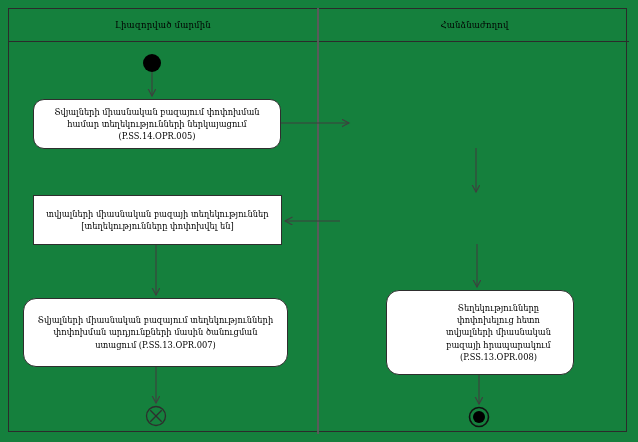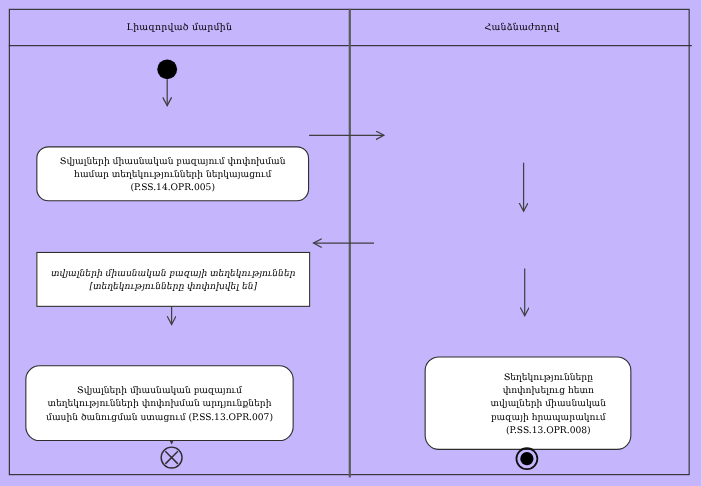--- a/index.html
+++ b/index.html
@@ -1,35 +1,35 @@
 <!DOCTYPE html>
 <html><head>
 <meta charset="utf-8">
 <style>
   html,body{margin:0;padding:0;background:#ffffff;}
   body{font-family:"DejaVu Serif","Liberation Serif",serif;color:#000;}
-  #canvas{position:relative;width:638px;height:442px;background:#c4b5fd;overflow:hidden;}
+  #canvas{position:relative;width:638px;height:442px;background:#15803d;overflow:hidden;}
 
   .frame{position:absolute;left:8px;top:8px;width:619px;height:424px;border:1.6px solid #2b2b2b;box-sizing:border-box;}
   .header-sep{position:absolute;left:8px;top:41px;width:621px;height:0;border-top:1.4px solid #2b2b2b;}
   .lane-divider{position:absolute;left:317px;top:8px;width:0;height:426px;border-left:2px solid #5a5a5a;}
 
   .lane-header{position:absolute;top:8px;height:33px;display:flex;align-items:center;justify-content:center;font-size:8.5px;letter-spacing:.2px;}
   .lane-header.left{left:9px;width:308px;}
   .lane-header.right{left:319px;width:311px;}
 
-  .node{position:absolute;box-sizing:border-box;border:1.2px solid #2e2e2e;background:#ffffff;display:flex;align-items:center;justify-content:flex-start;text-align:center;font-size:8.3px;line-height:1.45;padding:3px 10px;margin-top:34px;}
+  .node{position:absolute;box-sizing:border-box;border:1.2px solid #2e2e2e;background:#ffffff;display:flex;align-items:center;justify-content:flex-start;text-align:center;font-size:8.3px;line-height:1.45;padding:3px 10px;}
   .rounded{border-radius:11px;}
   .square{border-radius:0;}
 
   #node-a1{left:33px;top:99px;width:248px;height:50px;}
   #node-o1{left:352px;top:100px;width:249px;height:48px;}
   #node-a2{left:340px;top:195px;width:276px;height:49px;}
-  #node-o2{left:33px;top:195px;width:249px;height:50px;font-style:italic;}
-  #node-a3{left:23px;top:298px;width:244px;height:69px;border-radius:13px;}
+  #node-o2{left:33px;top:195px;width:249px;height:50px;}
+  #node-a3{left:23px;top:298px;width:265px;height:69px;border-radius:13px;}
   #node-a4{left:386px;top:290px;width:188px;height:85px;border-radius:13px;padding-left:47px;}
 
   .start-node{position:absolute;left:143px;top:54px;width:18px;height:18px;border-radius:50%;background:#000;}
   .terminal{position:absolute;width:22px;height:22px;}
   #flow-final{left:145px;top:405px;}
   #activity-final{left:468px;top:406px;}
 
   #edges{position:absolute;left:0;top:0;width:638px;height:442px;pointer-events:none;}
 </style>
 </head>

